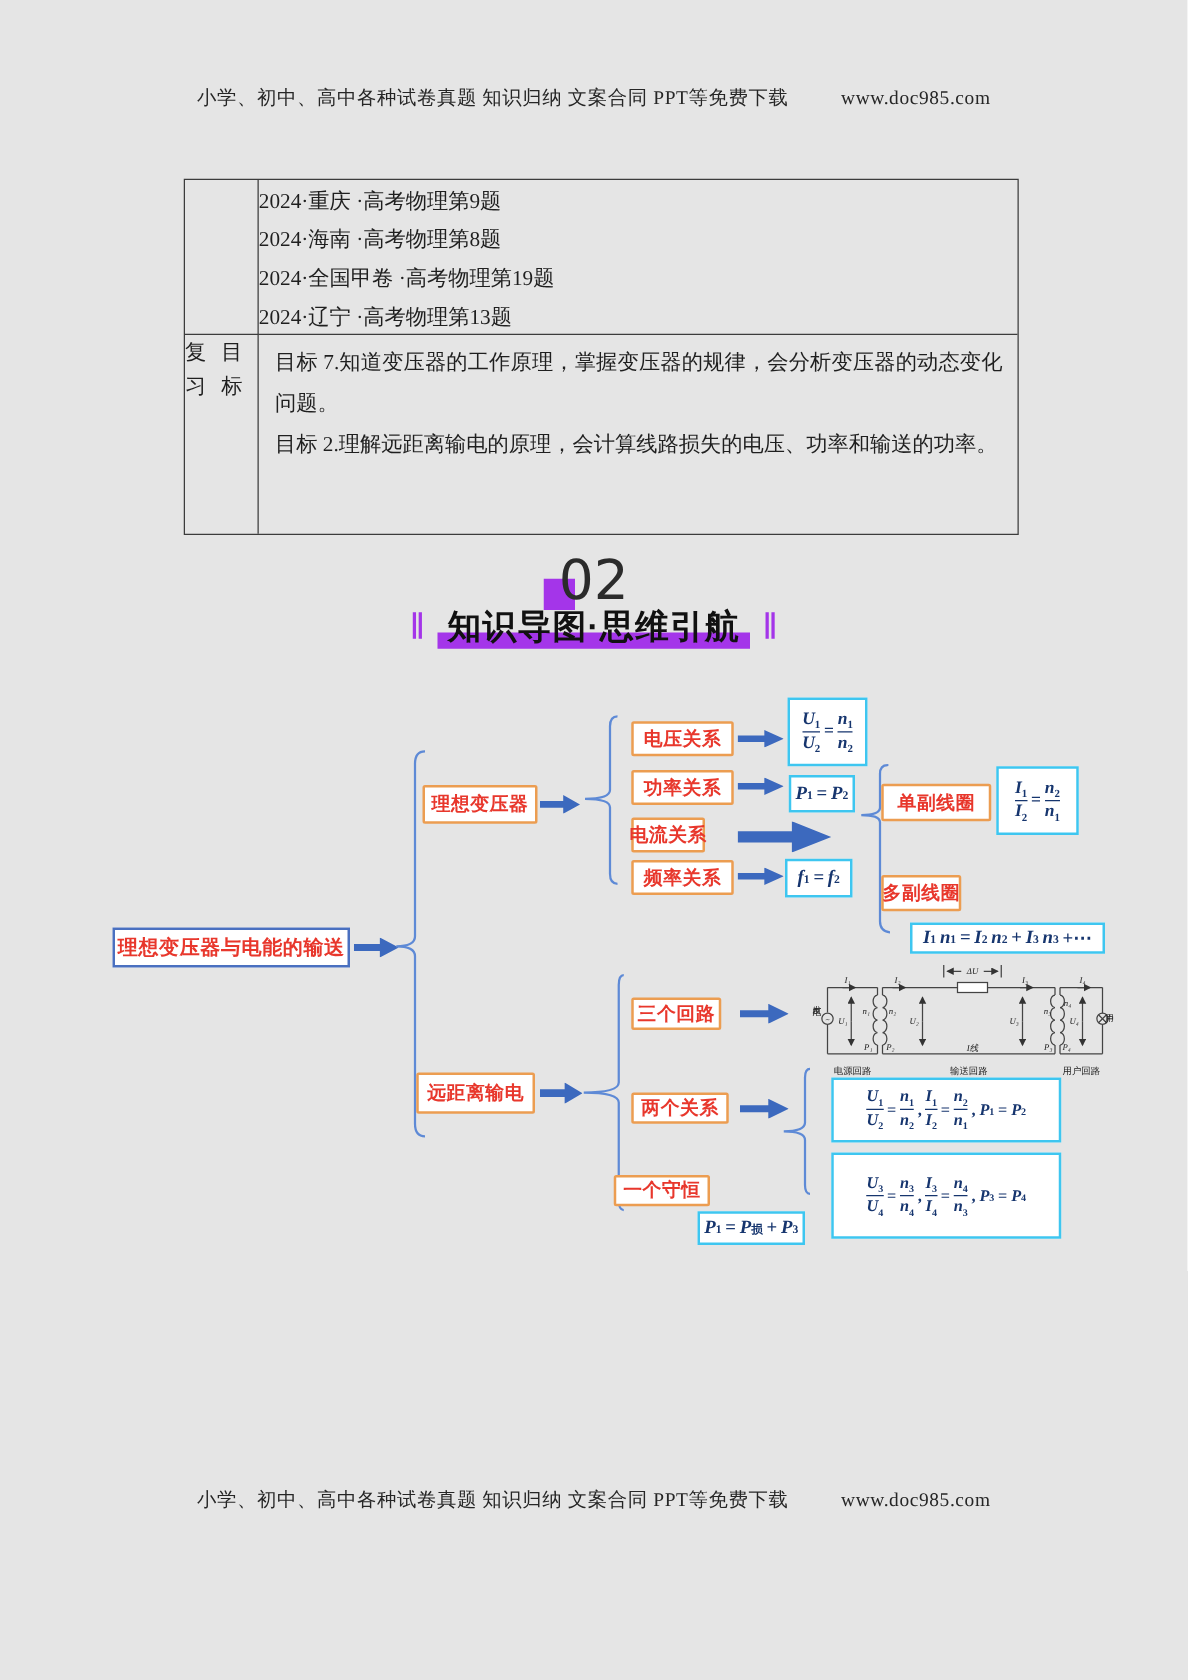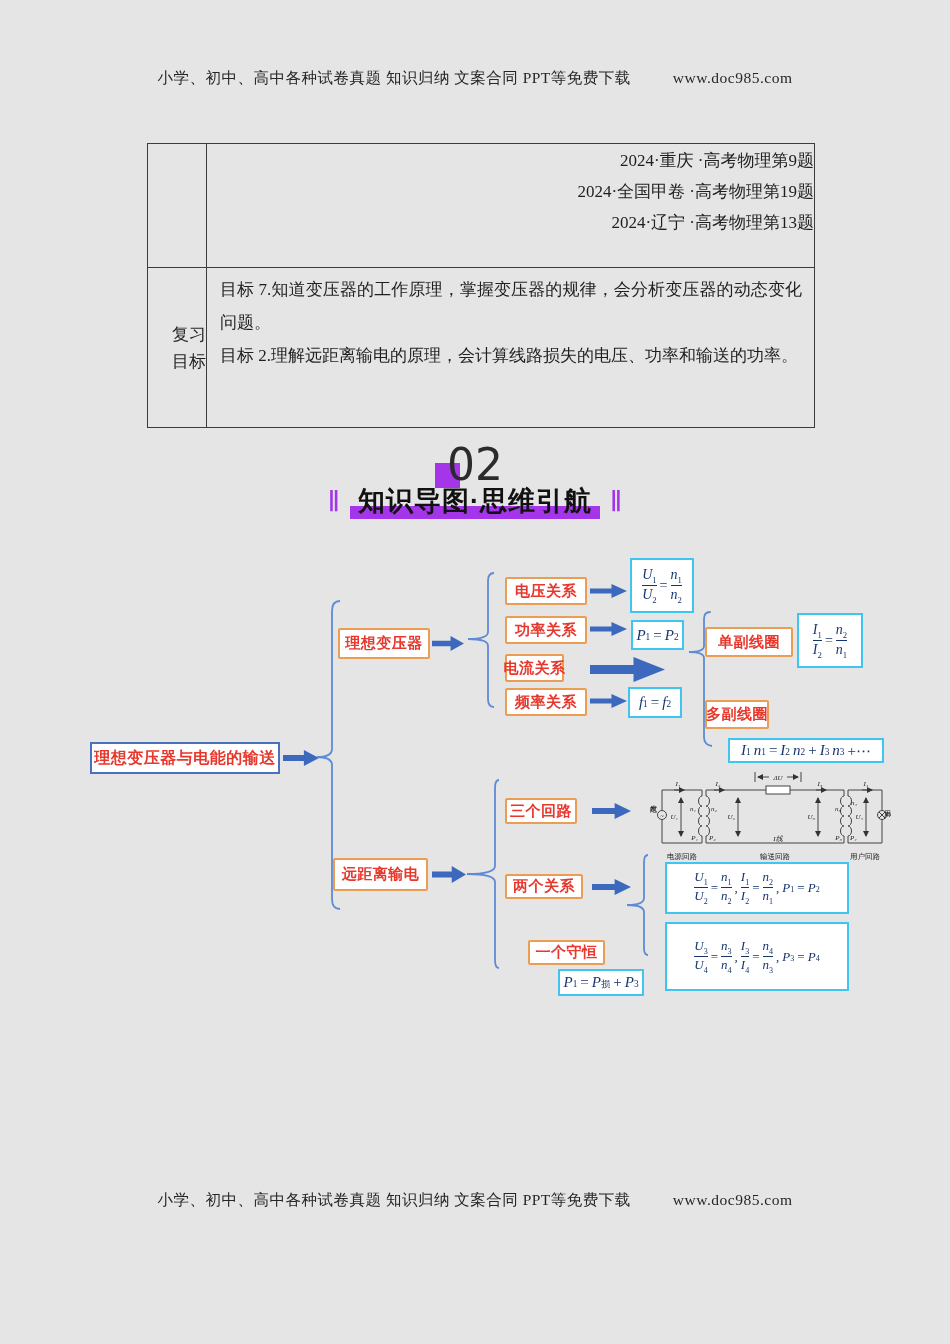--- a/index.html
+++ b/index.html
@@ -7,23 +7,23 @@
         font-family:"Liberation Serif","DejaVu Serif",serif;color:#1f1f1f;}
   .abs{position:absolute;}
   
   .hf{width:100%;text-align:center;font-size:15.5px;color:#262626;letter-spacing:.5px;}
   .hf .site{margin-left:42px;font-family:"Liberation Serif",serif;}
   
   #tbl{left:147px;top:143px;width:668px;height:285px;border:1.5px solid #3c3c3c;
        display:grid;grid-template-columns:59px 1fr;grid-template-rows:124px 1fr;box-sizing:border-box;}
   #tbl .c{box-sizing:border-box;}
   #tbl .c1{border-right:1.5px solid #3c3c3c;border-bottom:1.5px solid #3c3c3c;}
-  #tbl .c2{border-bottom:1.5px solid #3c3c3c;text-align:right;font-size:17px;line-height:31px;padding-top:1px;}
-  #tbl .c3{border-right:1.5px solid #3c3c3c;display:flex;flex-direction:column;justify-content:center;
-           align-items:flex-end;font-size:17px;line-height:27px;}
+  #tbl .c2{border-bottom:1.5px solid #3c3c3c;text-align:left;font-size:17px;line-height:31px;padding-top:1px;}
+  #tbl .c3{border-right:1.5px solid #3c3c3c;display:flex;flex-direction:row;justify-content:center;
+           align-items:flex-start;font-size:17px;line-height:27px;}
   #tbl .c4{padding:5px 12px 0 13px;font-size:17px;line-height:33px;text-align:justify;}
   
   #secnum{left:0;top:441px;width:100%;text-align:center;}
   .numwrap{position:relative;display:inline-block;font-family:"DejaVu Sans","Liberation Sans",sans-serif;
            font-size:44px;color:#2b2b2b;line-height:48px;}
   .numwrap .sq{position:absolute;left:-12px;bottom:1px;width:25px;height:25px;z-index:0;}
   .numwrap .nm{position:relative;z-index:1;}
   #sectitle{left:0;top:486px;width:100%;text-align:center;}
   .titrow{display:inline-flex;align-items:center;gap:14px;}
   .slash{font-size:23px;font-weight:bold;font-style:italic;line-height:23px;}
@@ -36,21 +36,21 @@
   .node{position:absolute;box-sizing:border-box;display:flex;align-items:center;justify-content:center;
         background:#fff;font-family:"Liberation Sans","DejaVu Sans",sans-serif;font-weight:600;
         font-size:15px;letter-spacing:.5px;white-space:nowrap;}
   .on{border:2px solid #EC9D51;border-radius:2px;color:#E8372C;}
   .bn{border:2px solid #4A70C0;color:#E8372C;}
   .cb{position:absolute;box-sizing:border-box;border:2px solid #3EC6F0;background:#fff;
       display:flex;align-items:center;justify-content:center;}
   .ar{position:absolute;background:#3C69BE;
       clip-path:polygon(0 32%,58% 32%,58% 0,100% 50%,58% 100%,58% 68%,0 68%);}
   .math{font-family:"Liberation Serif","DejaVu Serif",serif;color:#16356E;display:flex;
-        align-items:center;justify-content:center;}
+        align-items:center;justify-content:center;font-weight:bold;}
   .math i{font-style:italic;}
   .math sub{font-size:.62em;line-height:1;}
   .math .tok{margin:0 1.5px;display:inline-flex;align-items:baseline;}
   .frac{display:inline-flex;flex-direction:column;align-items:center;line-height:1.08;margin:0 1.5px;}
   .frac .den{border-top:1.3px solid #16356E;padding-top:1px;}
   .brace path{stroke:#5E8AD6;stroke-width:1.8;fill:none;stroke-linecap:round;}
   
   #circuit{left:648px;top:218px;width:240px;height:100px;}
   #circuit svg{position:absolute;left:0;top:0;}
   #circuit text{font-family:"Liberation Serif","DejaVu Serif",serif;fill:#222;}
@@ -63,20 +63,21 @@
 <div id="page">
 
   <div class="abs hf" style="top:68px;">
     <span>小学、初中、高中各种试卷真题 知识归纳 文案合同 PPT等免费下载</span><span class="site">www.doc985.com</span>
   </div>
 
   <div class="abs" id="tbl">
     <div class="c c1"></div>
     <div class="c c2">
       <div>2024·重庆 ·高考物理第9题</div>
+      <div>2024·海南 ·高考物理第8题</div>
       <div>2024·全国甲卷 ·高考物理第19题</div>
       <div>2024·辽宁 ·高考物理第13题</div>
     </div>
     <div class="c c3">
       <div>复习</div>
       <div>目标</div>
     </div>
     <div class="c c4">
       <div>目标 7.知道变压器的工作原理，掌握变压器的规律，会分析变压器的动态变化问题。</div>
       <div>目标 2.理解远距离输电的原理，会计算线路损失的电压、功率和输送的功率。</div>
@@ -357,21 +358,21 @@
           <i>P</i>
           <sub>3</sub>
         </span>
         <span class="tok">=</span>
         <span class="tok">
           <i>P</i>
           <sub>4</sub>
         </span>
       </div>
 
-    <div class="node on" style="left:528px;top:395px;width:77px;height:25px;">一个守恒</div>
+    <div class="node on" style="left:491px;top:395px;width:77px;height:25px;">一个守恒</div>
     <div class="cb math" style="left:558px;top:424px;width:86px;height:27px;font-size:15px;">
         <span class="tok">
           <i>P</i>
           <sub>1</sub>
         </span>
         <span class="tok">=</span>
         <span class="tok">
           <i>P</i>
           <sub>损</sub>
         </span>

